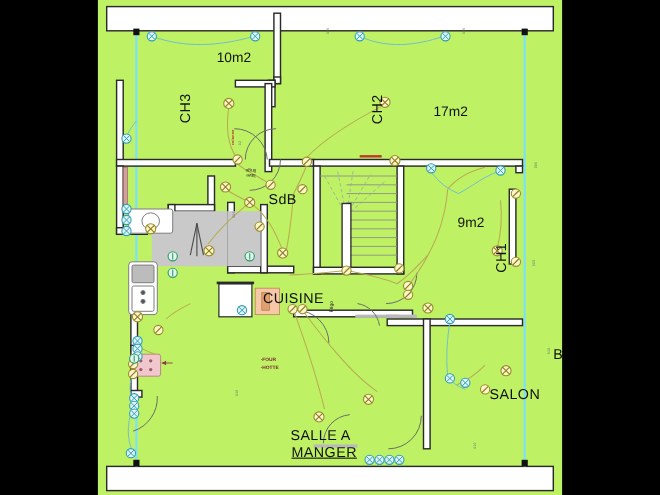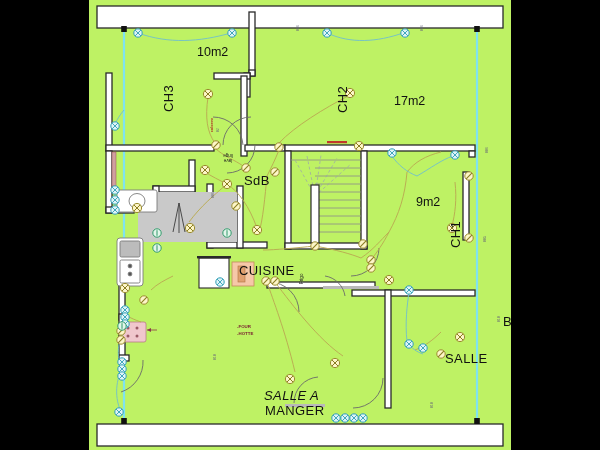--- a/index.html
+++ b/index.html
@@ -428,26 +428,26 @@
     <div class="lbl area-lbl" style="left:305px;top:94px;">17m2</div>
     <div class="lbl room-name rot90" style="left:246px;top:113px;">CH2</div>
 
     <div class="lbl area-lbl" style="left:327px;top:195px;">9m2</div>
     <div class="lbl room-name rot90" style="left:359px;top:248px;">CH1</div>
 
     <div class="lbl room-name" style="left:155px;top:173px;">SdB</div>
 
     <div class="lbl room-name" style="left:150px;top:263px;">CUISINE</div>
 
-    <div class="lbl room-name" style="left:356px;top:351px;">SALLE</div>
+    <div class="lbl room-name" style="left:356px;top:351px;">SALON</div>
 
     <div class="lbl room-name" style="left:414px;top:314px;">BALCON</div>
 
-    <div class="lbl room-name" style="left:175px;top:388px;font-style:italic;">SALLE A</div>
-    <div class="lbl room-name" style="left:176px;top:403px;">MANGER</div>
+    <div class="lbl room-name" style="left:175px;top:388px;">SALLE A</div>
+    <div class="lbl room-name" style="left:176px;top:403px;text-decoration:underline;">MANGER</div>
 
     <div class="lbl appl-lbl rot180" style="left:124px;top:152px;width:30px;text-align:center;line-height:1.15;">
       <div>lave</div>
       <div>linge</div>
     </div>
 
     <div class="lbl appl-lbl rot90" style="left:210px;top:284px;">Frigo</div>
 
     <div class="lbl four-lbl" style="left:148px;top:324px;">-FOUR</div>
     <div class="lbl four-lbl" style="left:148px;top:331px;">-HOTTE</div>

